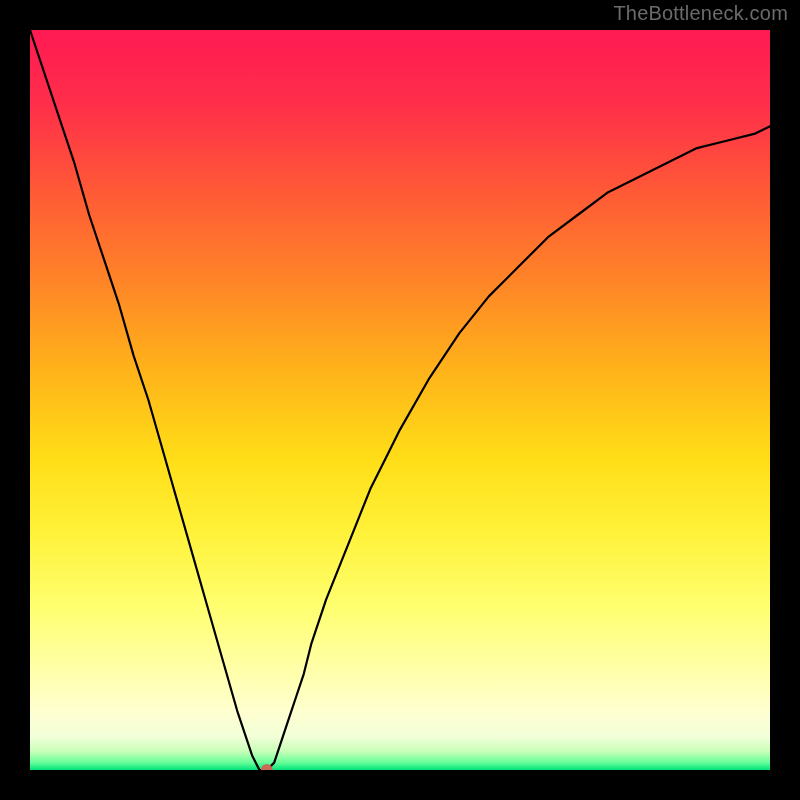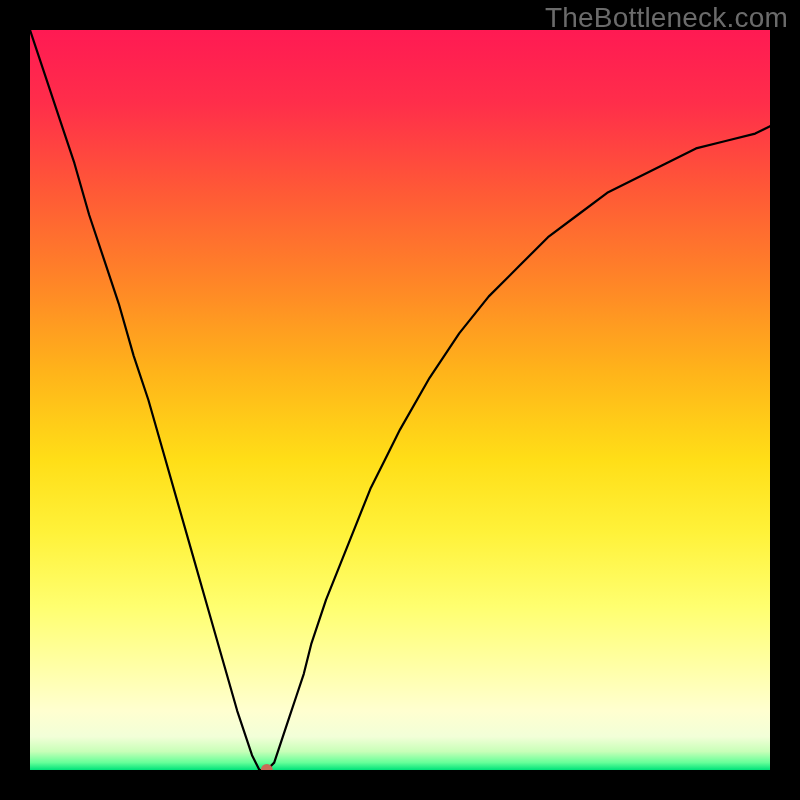--- a/index.html
+++ b/index.html
@@ -14,21 +14,21 @@
   .page {
     position: relative;
     width: 800px;
     height: 800px;
   }
   .watermark {
     position: absolute;
     top: 2px;
     right: 12px;
     color: #6b6b6b;
-    font-size: 28px;
+    font-size: 20px;
     font-weight: 500;
     letter-spacing: 0.2px;
     user-select: none;
   }
   .plot-frame {
     position: absolute;
     left: 30px;
     top: 30px;
     width: 740px;
     height: 740px;

